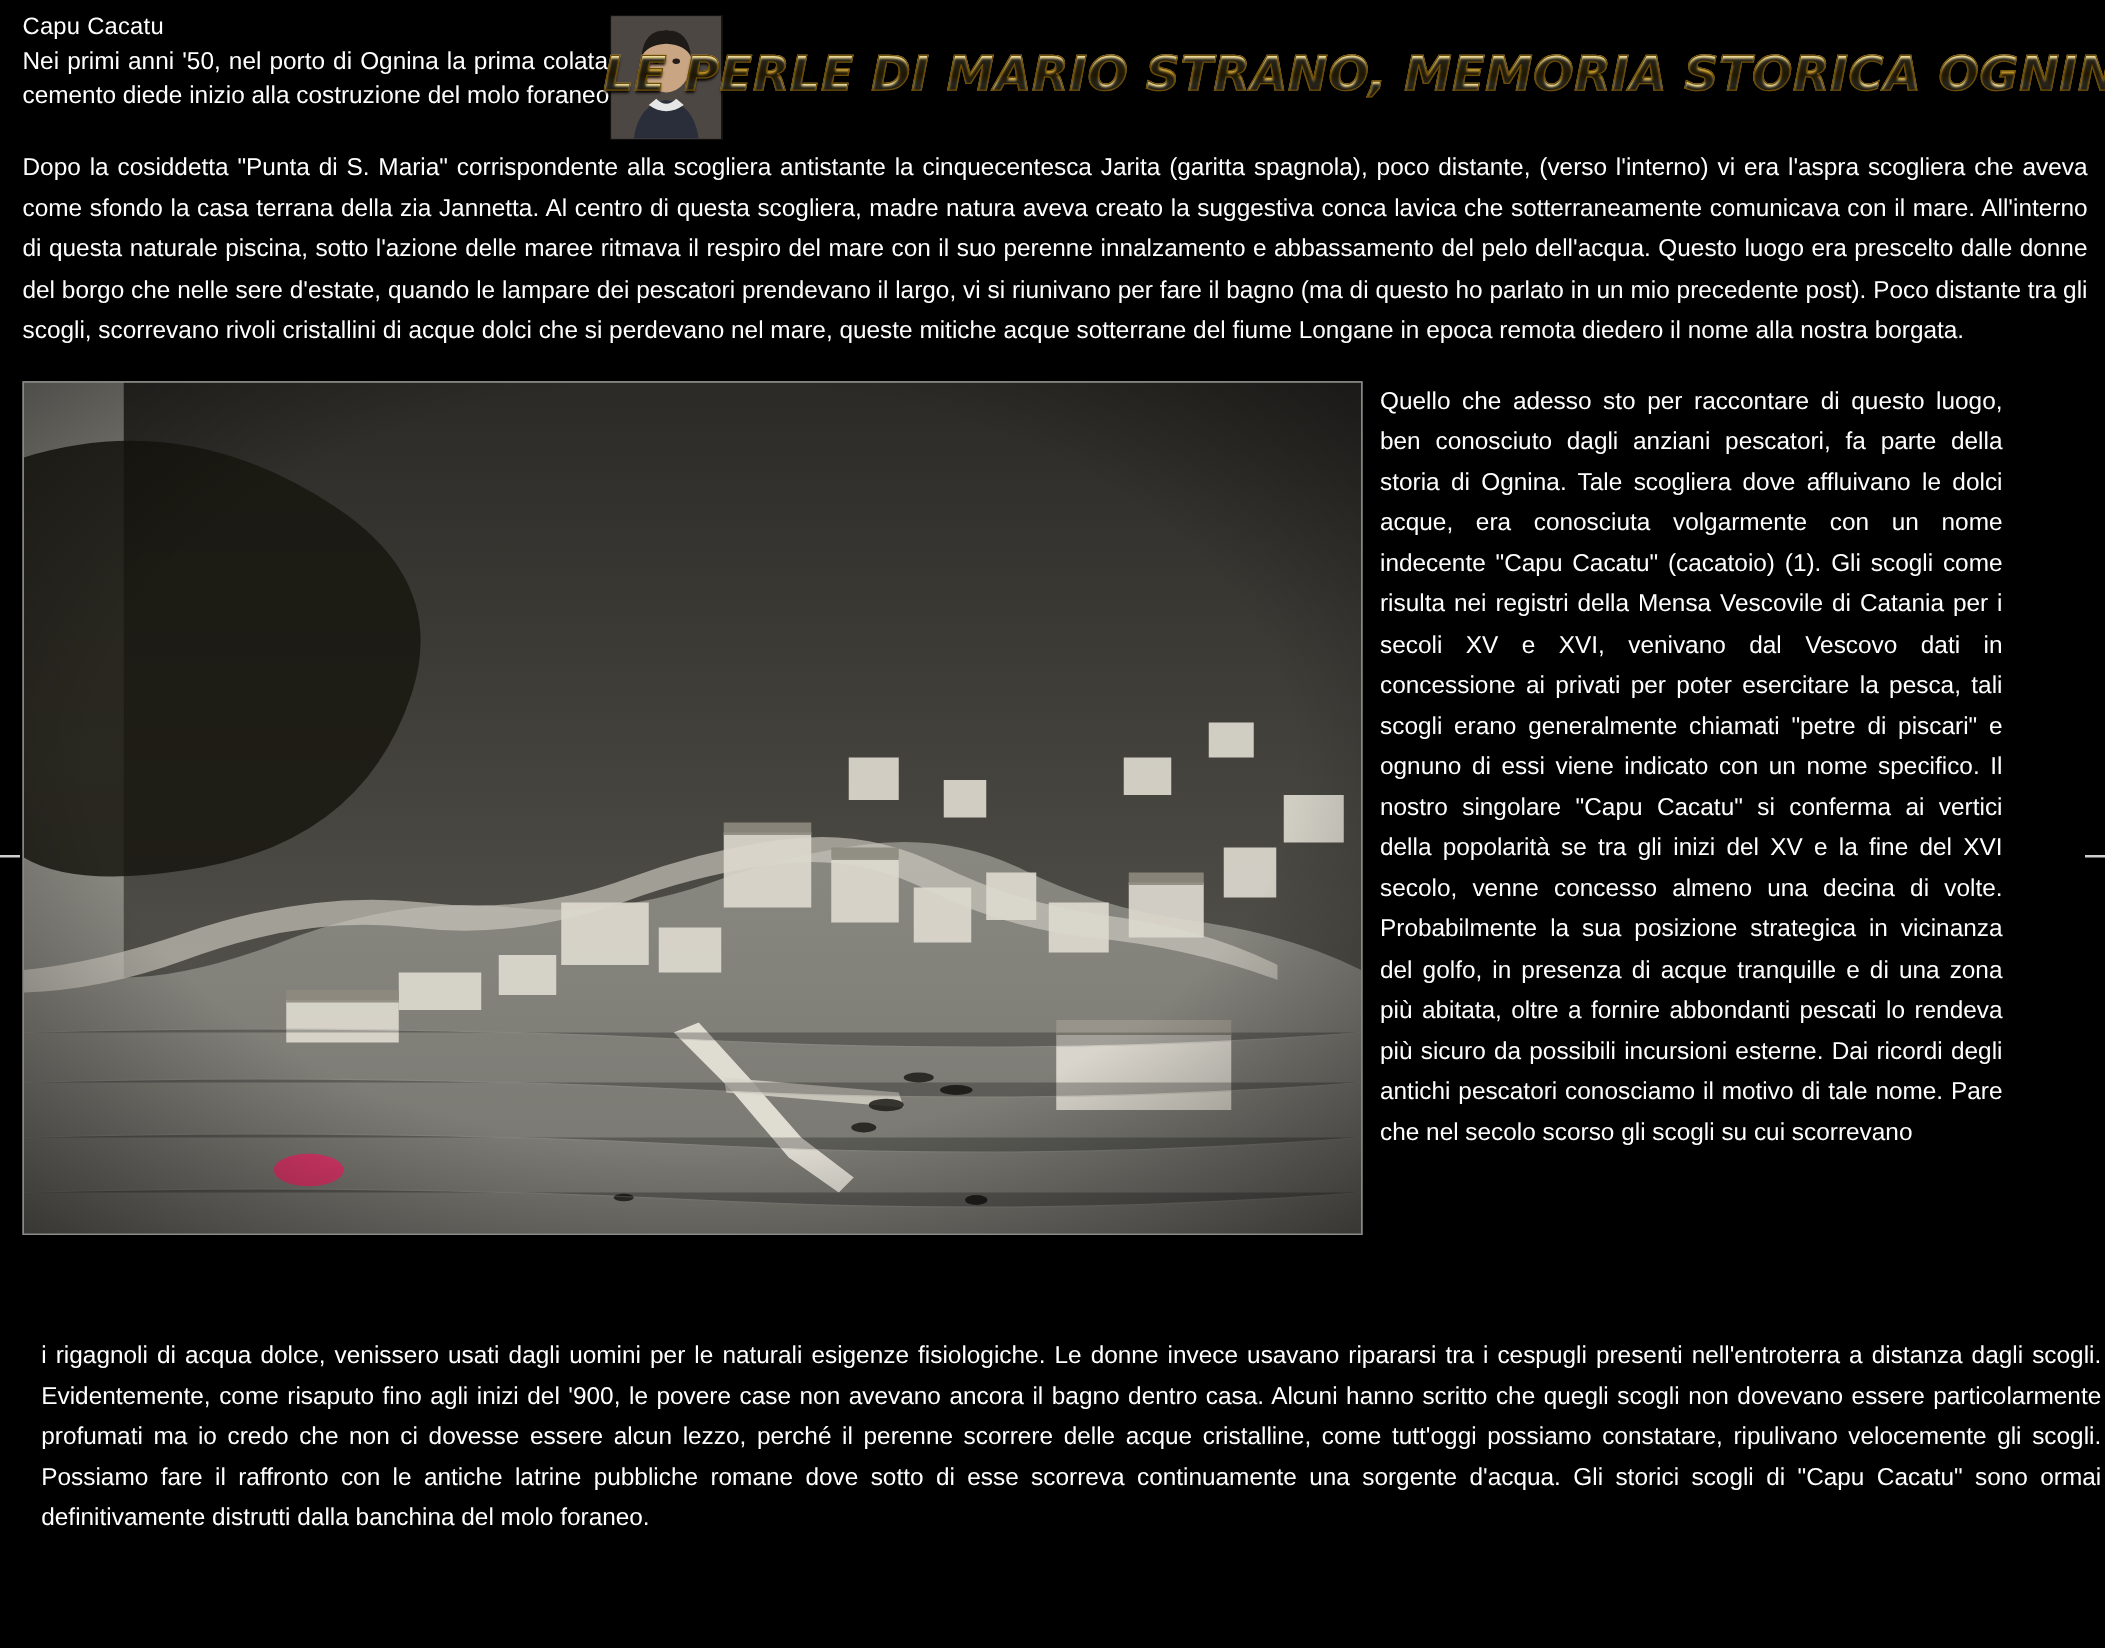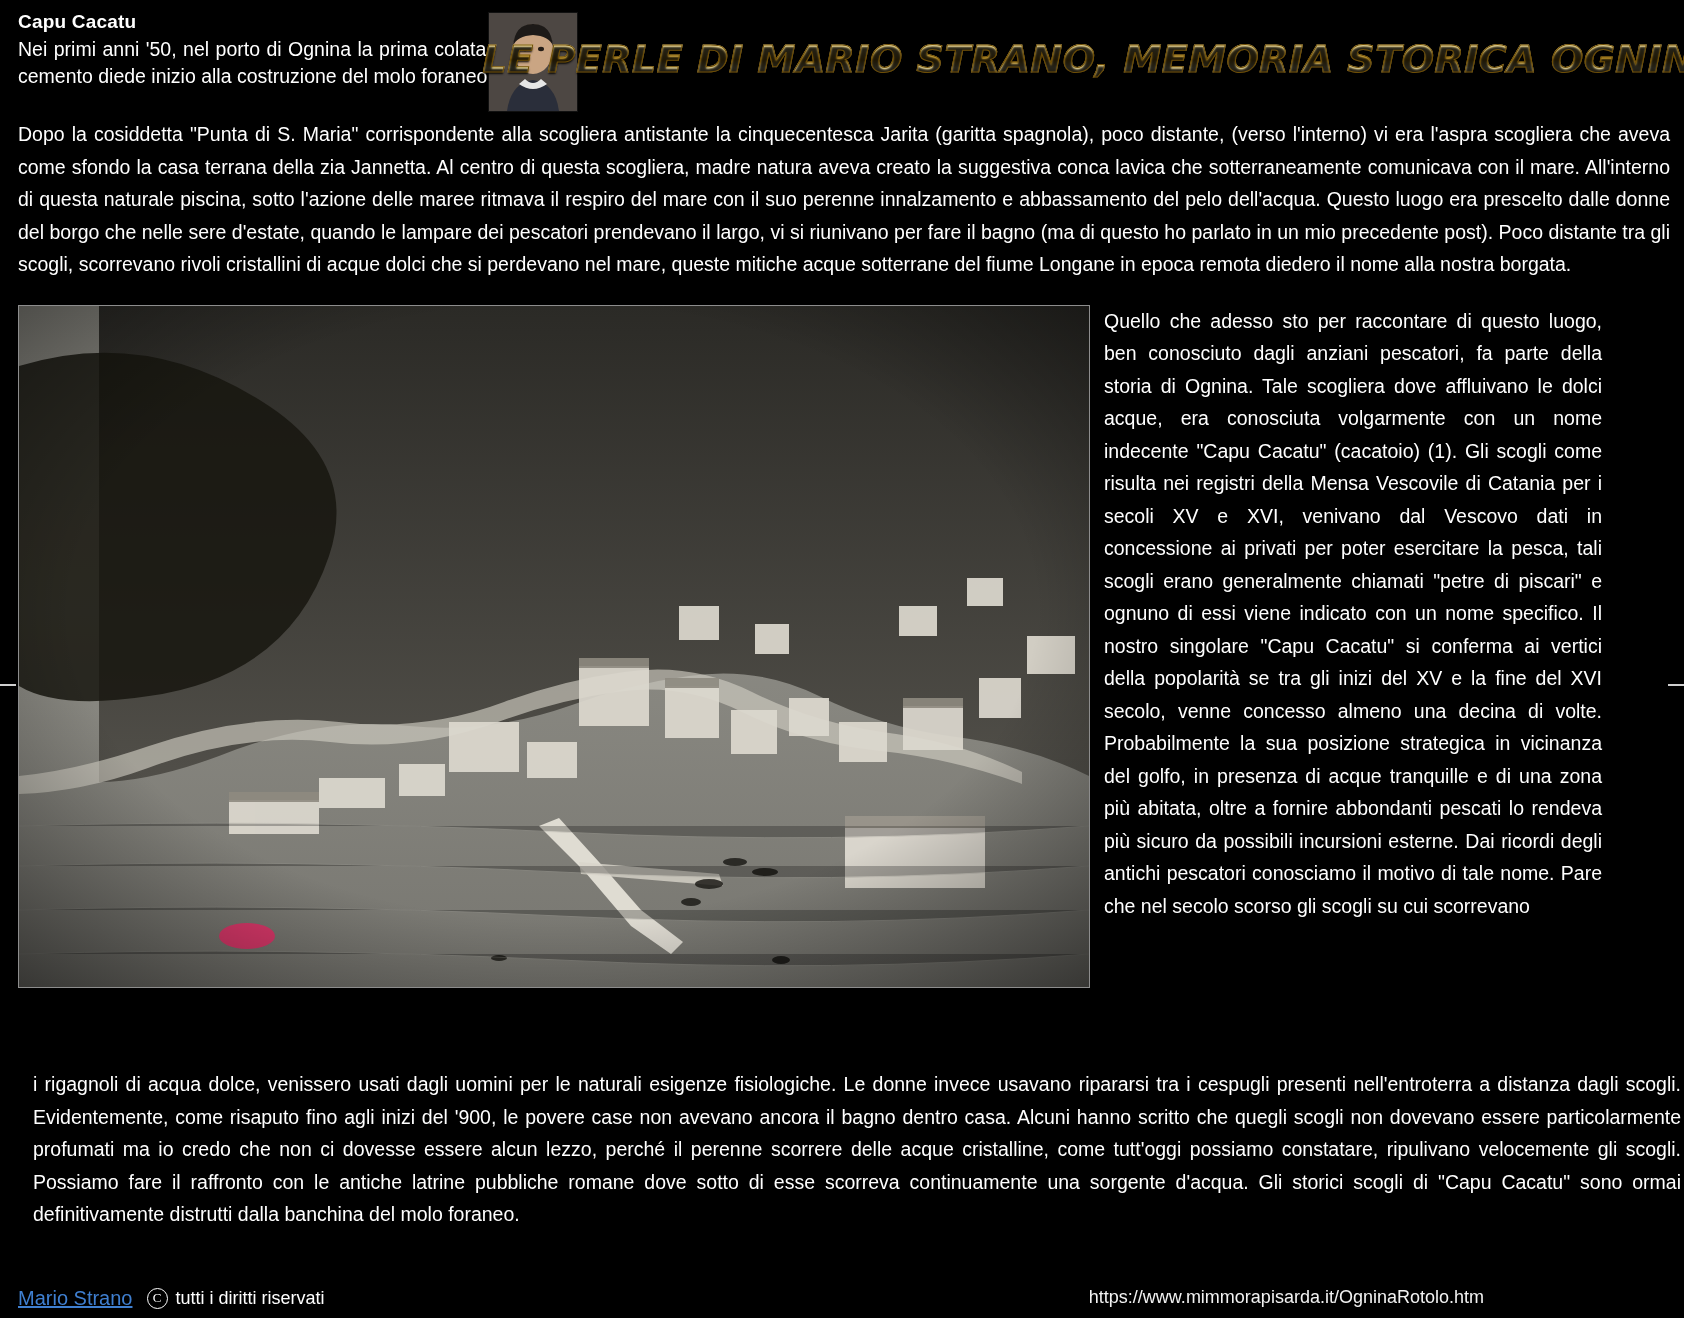--- a/index.html
+++ b/index.html
@@ -27,21 +27,21 @@
   .header {
     position: relative;
     height: 104px;
   }
   .header-left {
     width: 490px;
     float: left;
   }
   .title {
     font-size: 19px;
-    font-weight: bold;
+    font-weight: normal;
     line-height: 24px;
     margin: 0 0 2px 0;
     letter-spacing: 0.2px;
   }
   .intro {
     font-size: 19.5px;
     line-height: 27px;
     text-align: justify;
   }
   .portrait {
@@ -309,24 +309,14 @@
     <div class="side">Quello che adesso sto per raccontare di questo luogo, ben conosciuto dagli anziani pescatori, fa parte della storia di Ognina. Tale scogliera dove affluivano le dolci acque, era conosciuta volgarmente con un nome indecente "Capu Cacatu" (cacatoio) (1). Gli scogli come risulta nei registri della Mensa Vescovile di Catania per i secoli XV e XVI, venivano dal Vescovo dati in concessione ai privati per poter esercitare la pesca, tali scogli erano generalmente chiamati "petre di piscari" e ognuno di essi viene indicato con un nome specifico. Il nostro singolare "Capu Cacatu" si conferma ai vertici della popolarità se tra gli inizi del XV e la fine del XVI secolo, venne concesso almeno una decina di volte. Probabilmente la sua posizione strategica in vicinanza del golfo, in presenza di acque tranquille e di una zona più abitata, oltre a fornire abbondanti pescati lo rendeva più sicuro da possibili incursioni esterne. Dai ricordi degli antichi pescatori conosciamo il motivo di tale nome. Pare che nel secolo scorso gli scogli su cui scorrevano</div>
   </div>
 
   <div class="tick-left"></div>
   <div class="tick-right"></div>
 
   <div class="bottom">
     <p class="para">i rigagnoli di acqua dolce, venissero usati dagli uomini per le naturali esigenze fisiologiche. Le donne invece usavano ripararsi tra i cespugli presenti nell'entroterra a distanza dagli scogli. Evidentemente, come risaputo fino agli inizi del '900, le povere case non avevano ancora il bagno dentro casa. Alcuni hanno scritto che quegli scogli non dovevano essere particolarmente profumati ma io credo che non ci dovesse essere alcun lezzo, perché il perenne scorrere delle acque cristalline, come tutt'oggi possiamo constatare, ripulivano velocemente gli scogli. Possiamo fare il raffronto con le antiche latrine pubbliche romane dove sotto di esse scorreva continuamente una sorgente d'acqua. Gli storici scogli di "Capu Cacatu" sono ormai definitivamente distrutti dalla banchina del molo foraneo.</p>
   </div>
 
-  <div class="footer">
-    <div class="footer-left">
-      <a class="author" href="#">Mario Strano</a>
-      <span class="copy-line">
-        <span class="copy-symbol">C</span>
-        <span>tutti i diritti riservati</span>
-      </span>
-    </div>
-    <div class="url">https://www.mimmorapisarda.it/OgninaRotolo.htm</div>
-  </div>
 
 </div>
 
 </body></html>

